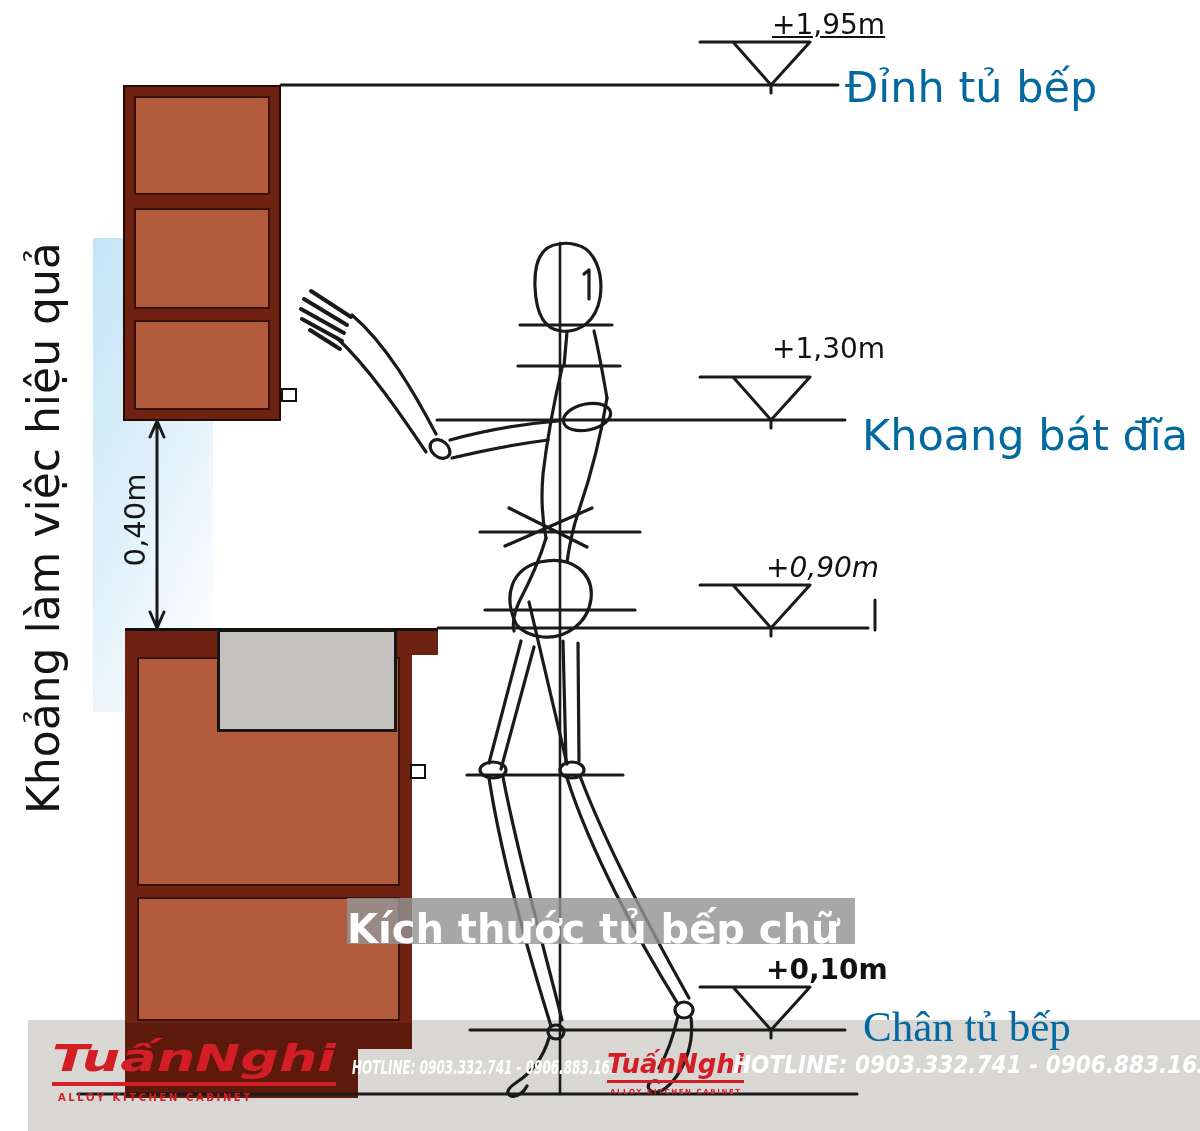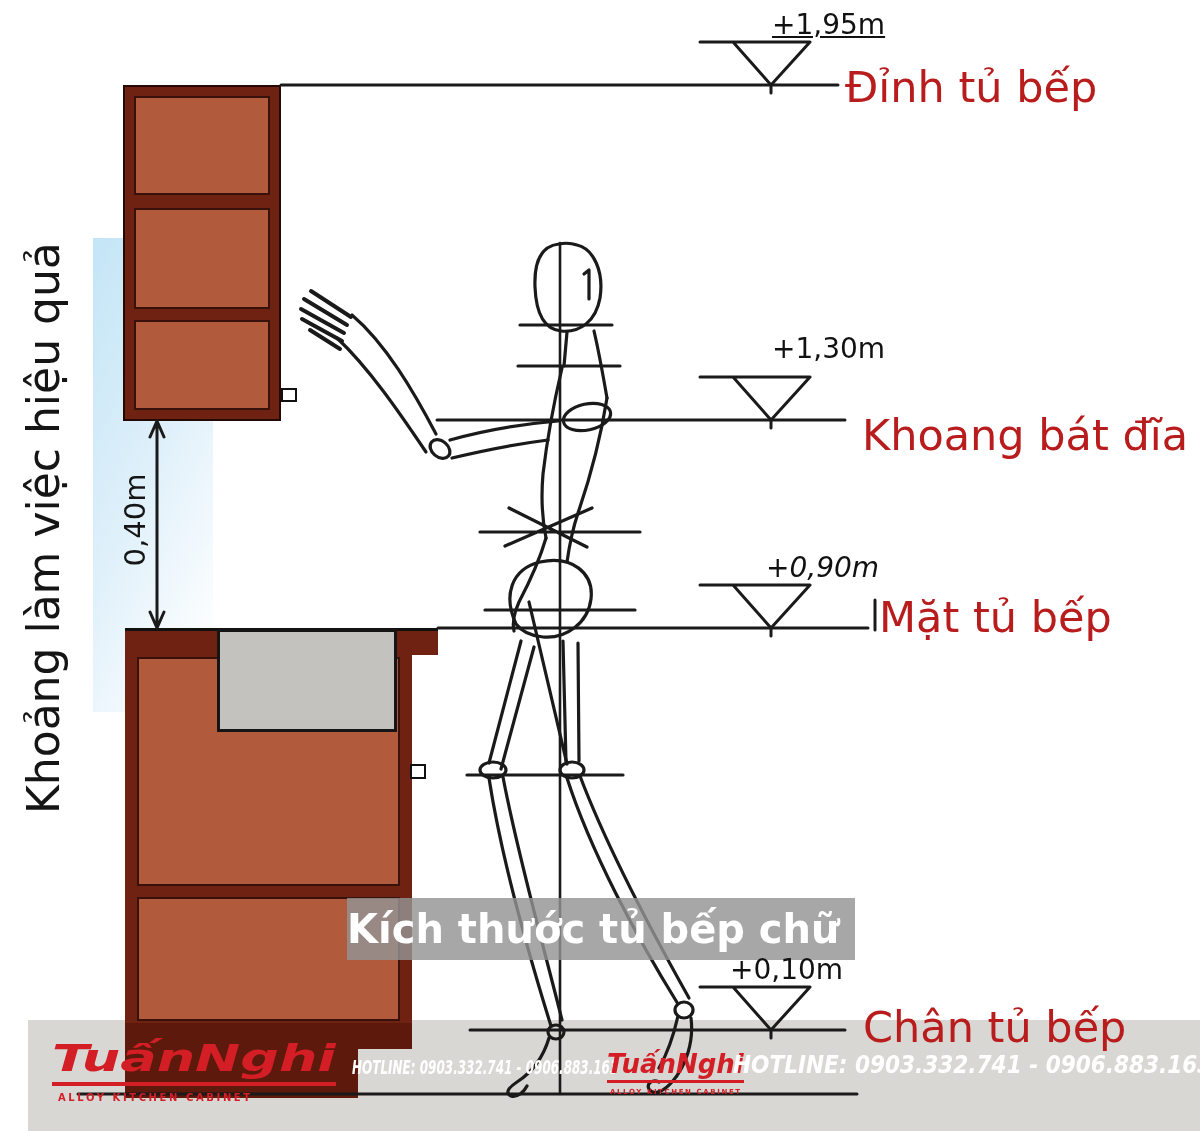--- a/index.html
+++ b/index.html
@@ -43,26 +43,26 @@
   .hotline1{left:352px;top:1055px;font-style:italic;font-weight:700;font-size:20px;color:#fff;
     transform:scaleX(0.60);transform-origin:left center;white-space:nowrap;}
   .brand2{left:607px;top:1050px;font-style:italic;font-weight:700;font-size:26px;color:#d31e26;
     border-bottom:3px solid #d31e26;padding-bottom:1px;line-height:1.1;white-space:nowrap;}
   .brand2-sub{left:610px;top:1088px;font-size:7px;letter-spacing:1.6px;color:#d31e26;font-weight:700;white-space:nowrap;}
   .hotline2{left:733px;top:1051px;font-style:italic;font-weight:700;font-size:24px;color:#fff;
     transform:scaleX(0.90);transform-origin:left center;white-space:nowrap;}
 
   
   .lvl-value{font-size:28px;color:#111;white-space:nowrap;}
-  .lvl-name{font-size:43px;color:#b91c1c;white-space:nowrap;}
-  .v1{left:772px;top:8px;text-decoration:underline;} .v2{left:772px;top:332px;} .v3{left:766px;top:551px;font-style:italic;} .v4{left:730px;top:953px;}
-  .n1{left:845px;top:62px;} .n2{left:862px;top:410px;} .n3{left:879px;top:592px;} .n4{left:863px;top:1002px;}
+  .lvl-name{font-size:43px;color:#0369a1;white-space:nowrap;}
+  .v1{left:772px;top:8px;text-decoration:underline;} .v2{left:772px;top:332px;} .v3{left:766px;top:551px;font-style:italic;} .v4{left:766px;top:953px;font-weight:bold;}
+  .n1{left:845px;top:62px;} .n2{left:862px;top:410px;} .n3{left:879px;top:592px;} .n4{left:863px;top:1002px;font-family:Liberation Serif, serif;}
 
   
-  .overlay-band{left:347px;top:898px;width:508px;height:62px;background:rgba(148,148,148,0.82);}
+  .overlay-band{left:347px;top:898px;width:508px;height:46px;background:rgba(148,148,148,0.82);}
   .overlay-title{width:100%;height:62px;line-height:62px;text-align:center;font-size:40px;font-weight:700;color:#fff;white-space:nowrap;}
 
   svg.linework{left:0;top:0;}
 </style>
 </head>
 <body>
 
 <div class="canvas">
 
   <div class="abs blue-band"></div>
@@ -148,21 +148,20 @@
   </div>
 
   <div class="abs v-label">Khoảng làm việc hiệu quả</div>
   <div class="abs dim-label">0,40m</div>
 
   <div class="abs lvl-value v1">+1,95m</div>
   <div class="abs lvl-name  n1">Đỉnh tủ bếp</div>
   <div class="abs lvl-value v2">+1,30m</div>
   <div class="abs lvl-name  n2">Khoang bát đĩa</div>
   <div class="abs lvl-value v3">+0,90m</div>
-  <div class="abs lvl-name  n3">Mặt tủ bếp</div>
   <div class="abs lvl-value v4">+0,10m</div>
   <div class="abs lvl-name  n4">Chân tủ bếp</div>
 
   <div class="abs brand1">TuấnNghi</div>
   <div class="abs brand1-sub">ALLOY KITCHEN CABINET</div>
   <div class="abs hotline1">HOTLINE: 0903.332.741 - 0906.883.163</div>
   <div class="abs brand2">TuấnNghi</div>
   <div class="abs brand2-sub">ALLOY KITCHEN CABINET</div>
   <div class="abs hotline2">HOTLINE: 0903.332.741 - 0906.883.163</div>
 

